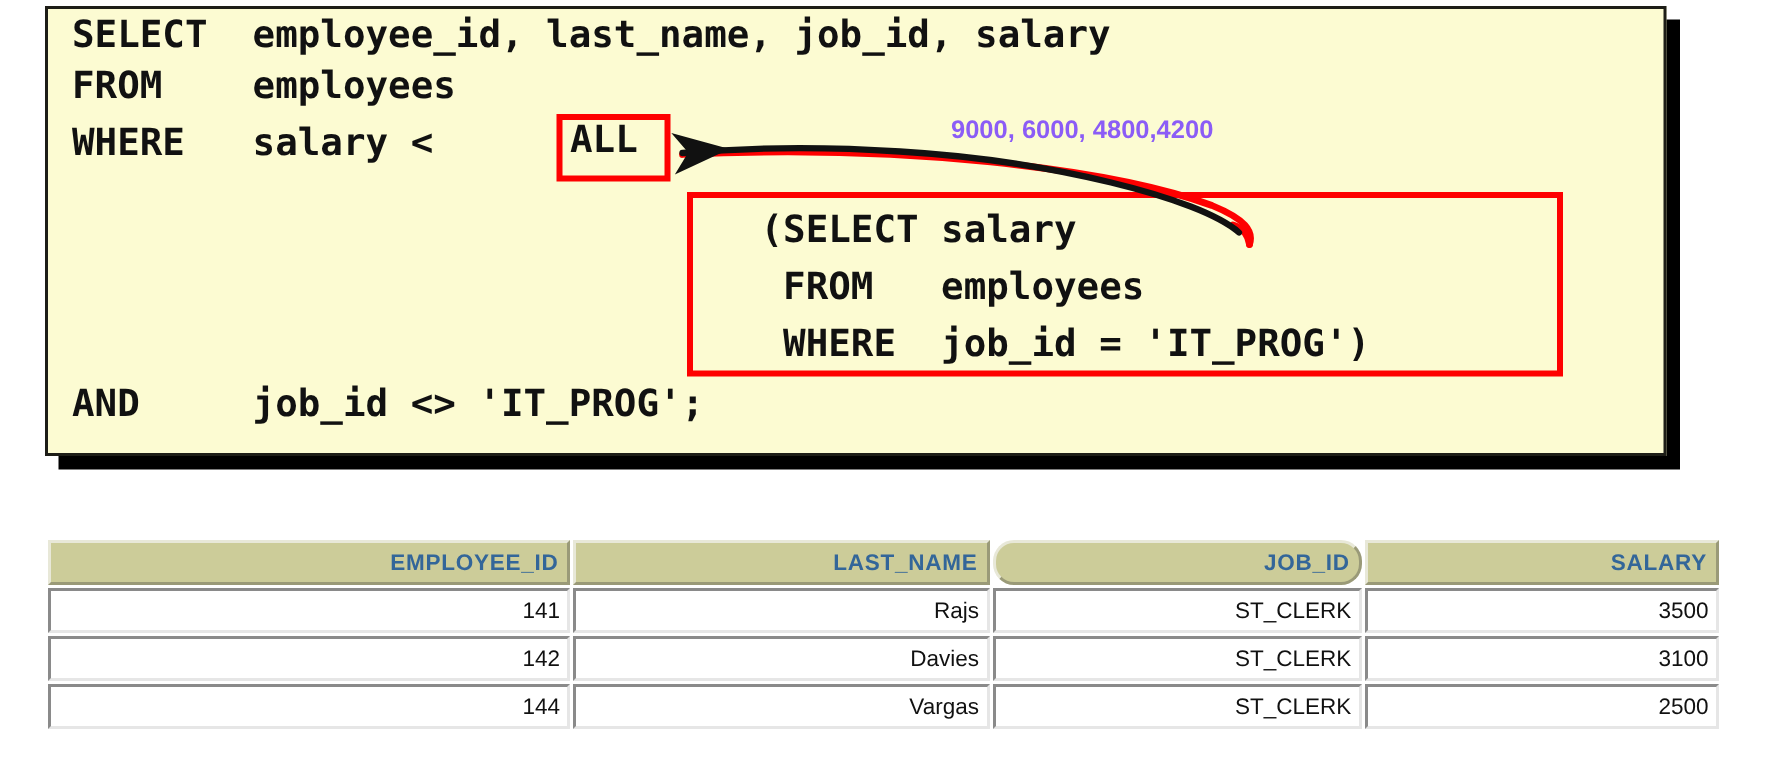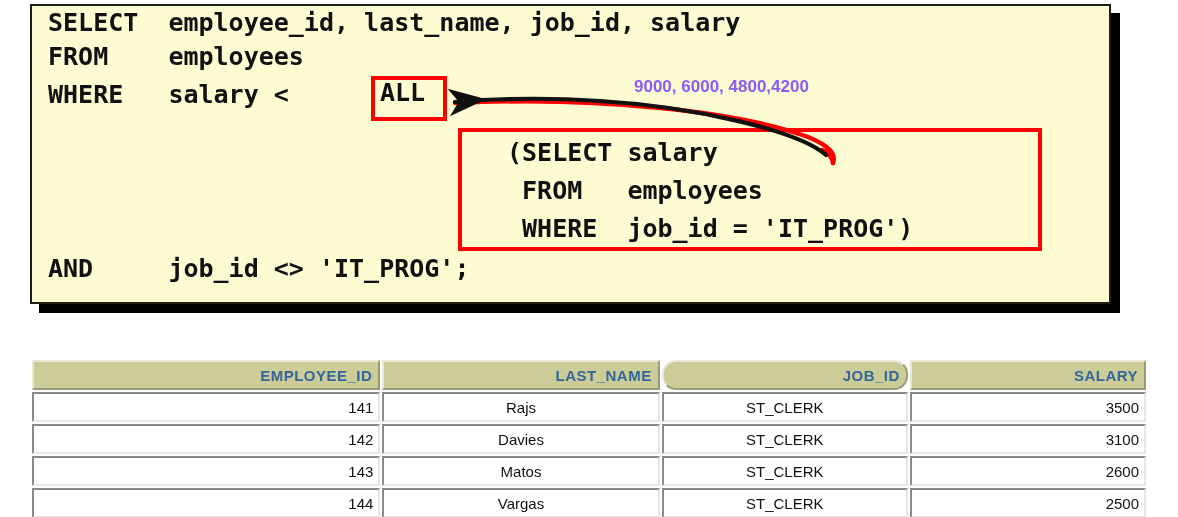--- a/index.html
+++ b/index.html
@@ -117,21 +117,21 @@
   #results-table td {
     background: #ffffff;
     color: #111111;
     font-size: 15px;
     height: 26px;
     padding: 0 5px;
     border: 2px solid;
     border-color: #8a8a8a #e6e6e6 #e6e6e6 #8a8a8a;
   }
   td.num { text-align: right; }
-  td.txt { text-align: center; }
+  td.txt { text-align: right; }
 
   .col-empid  { width: 352px; }
   .col-lname  { width: 276px; }
   .col-jobid  { width: 244px; border-radius: 14px; }
   .col-salary { width: 234px; }
 </style>
 </head>
 <body>
 
 <div id="sql-block">
@@ -190,25 +190,19 @@
       <td class="txt">ST_CLERK</td>
       <td class="num">3500</td>
     </tr>
     <tr>
       <td class="num">142</td>
       <td class="txt">Davies</td>
       <td class="txt">ST_CLERK</td>
       <td class="num">3100</td>
     </tr>
     <tr>
-      <td class="num">143</td>
-      <td class="txt">Matos</td>
-      <td class="txt">ST_CLERK</td>
-      <td class="num">2600</td>
-    </tr>
-    <tr>
       <td class="num">144</td>
       <td class="txt">Vargas</td>
       <td class="txt">ST_CLERK</td>
       <td class="num">2500</td>
     </tr>
   </tbody>
 </table>
 
 </body></html>

